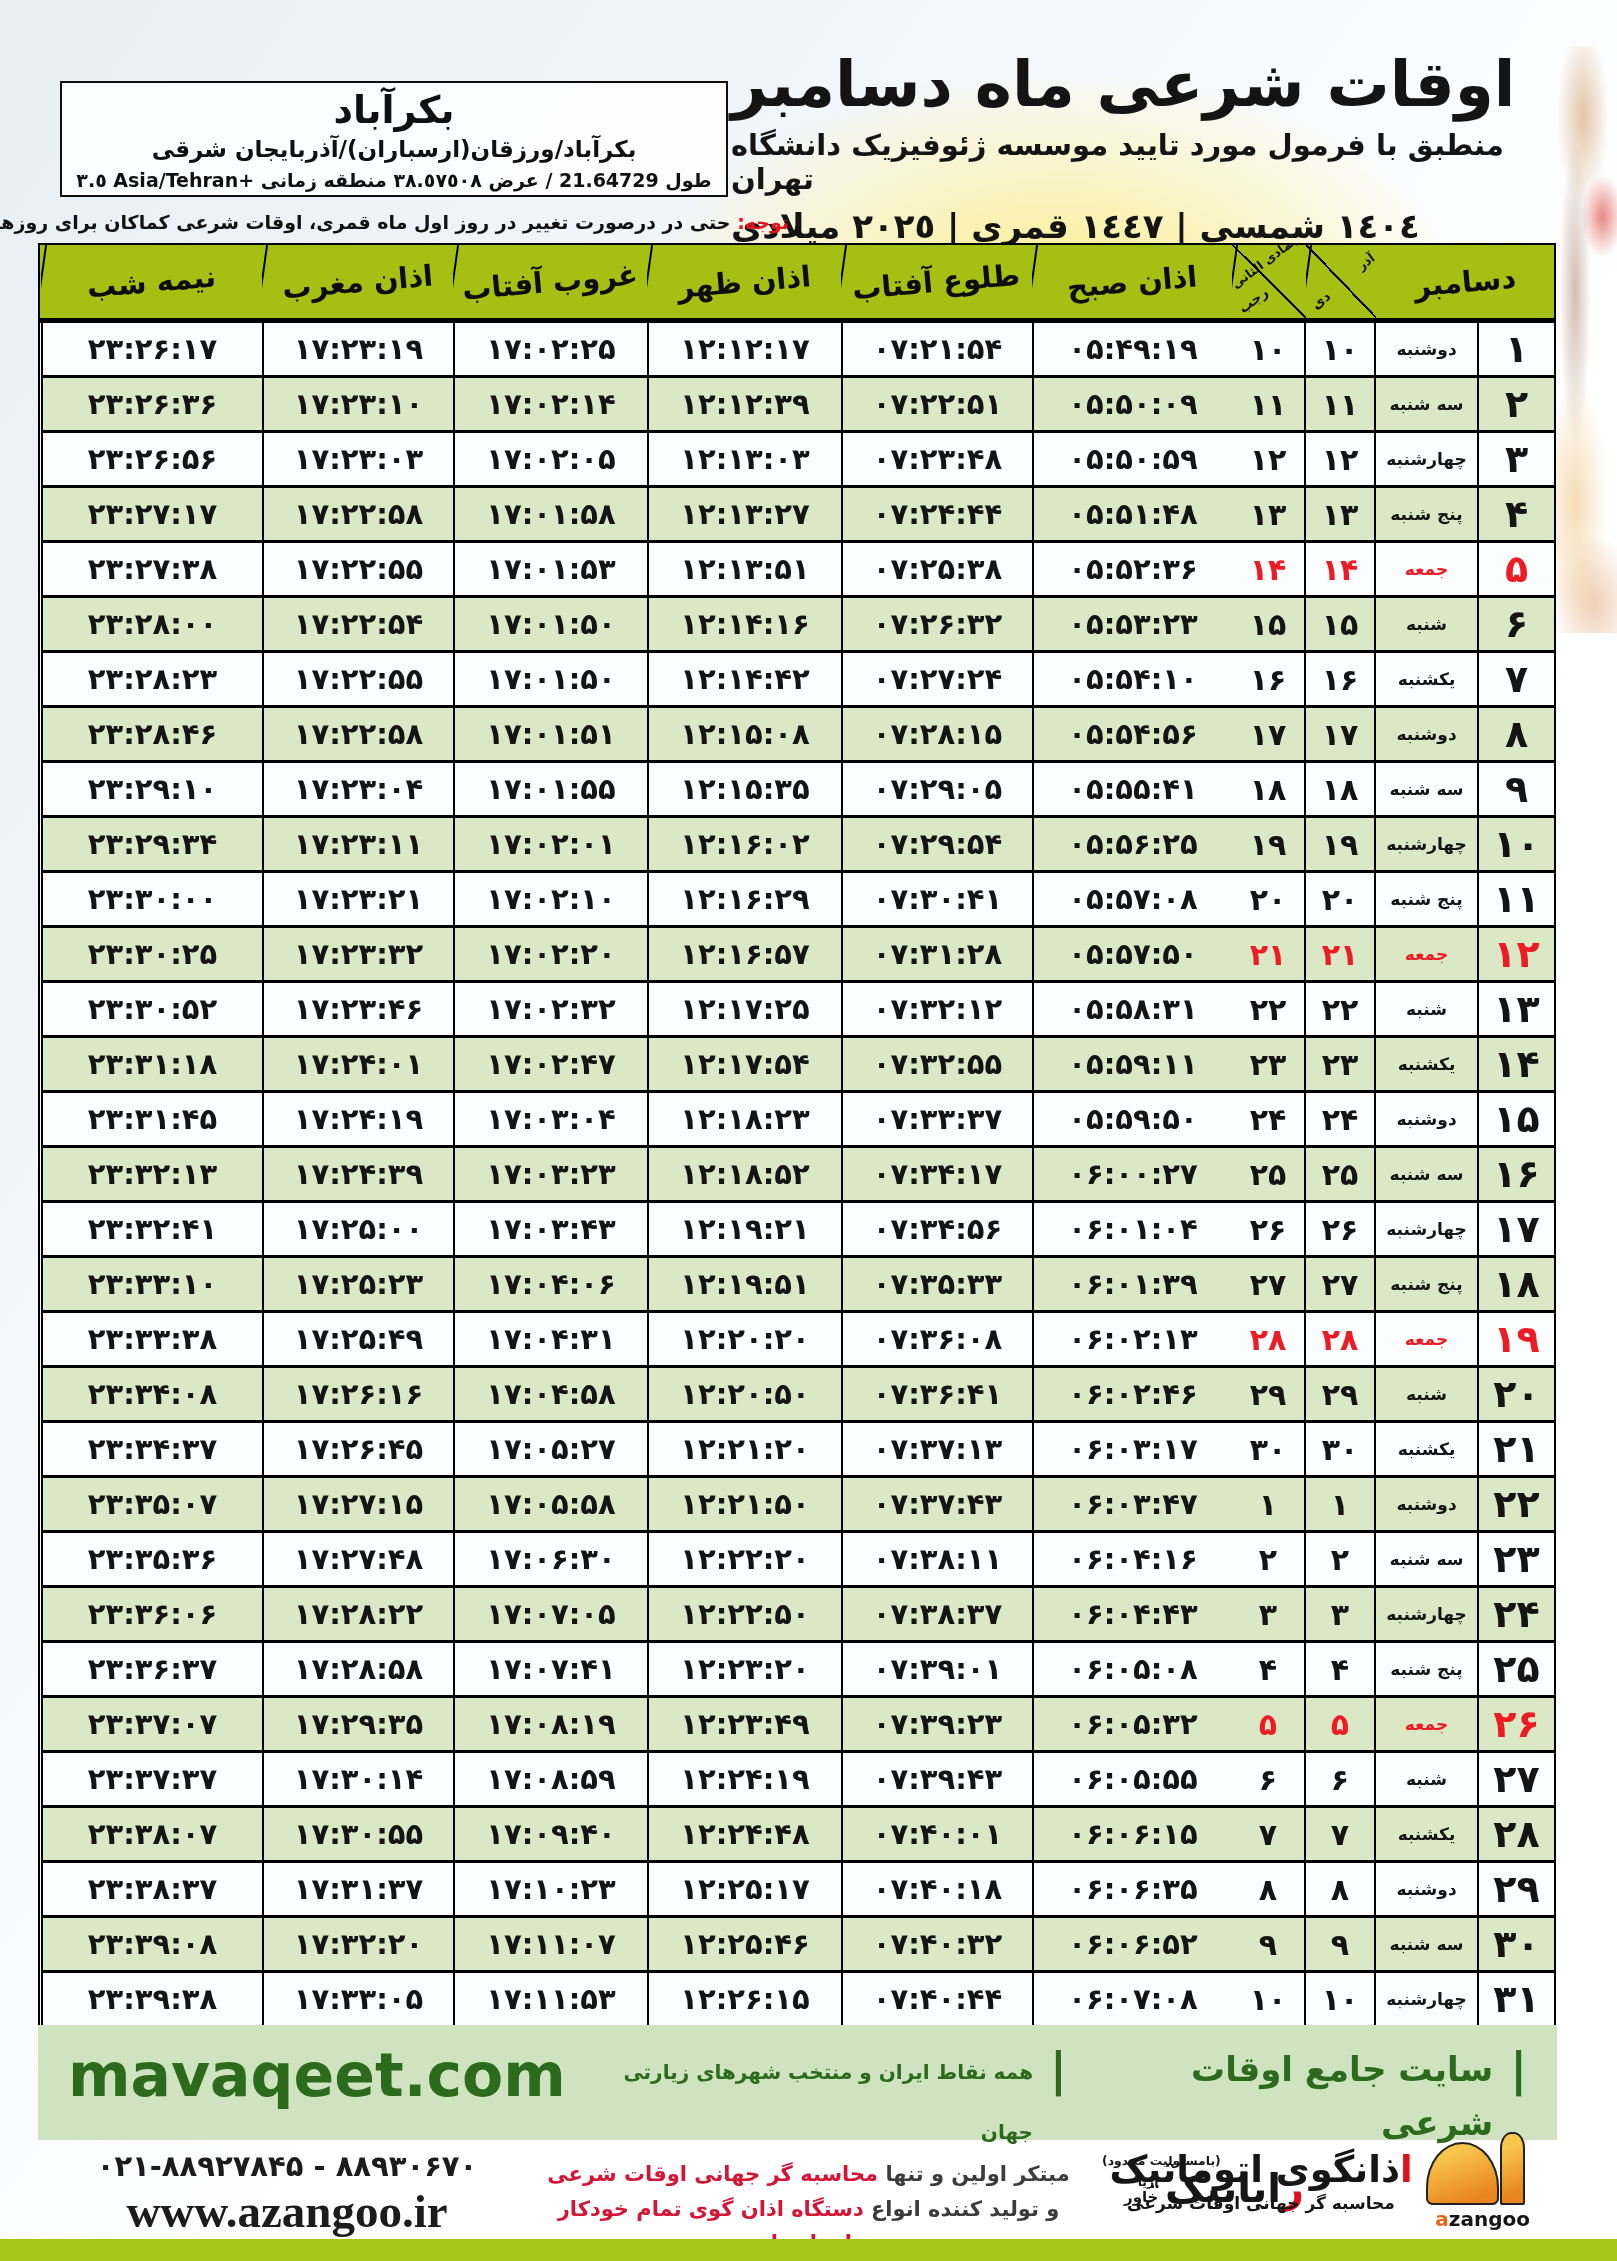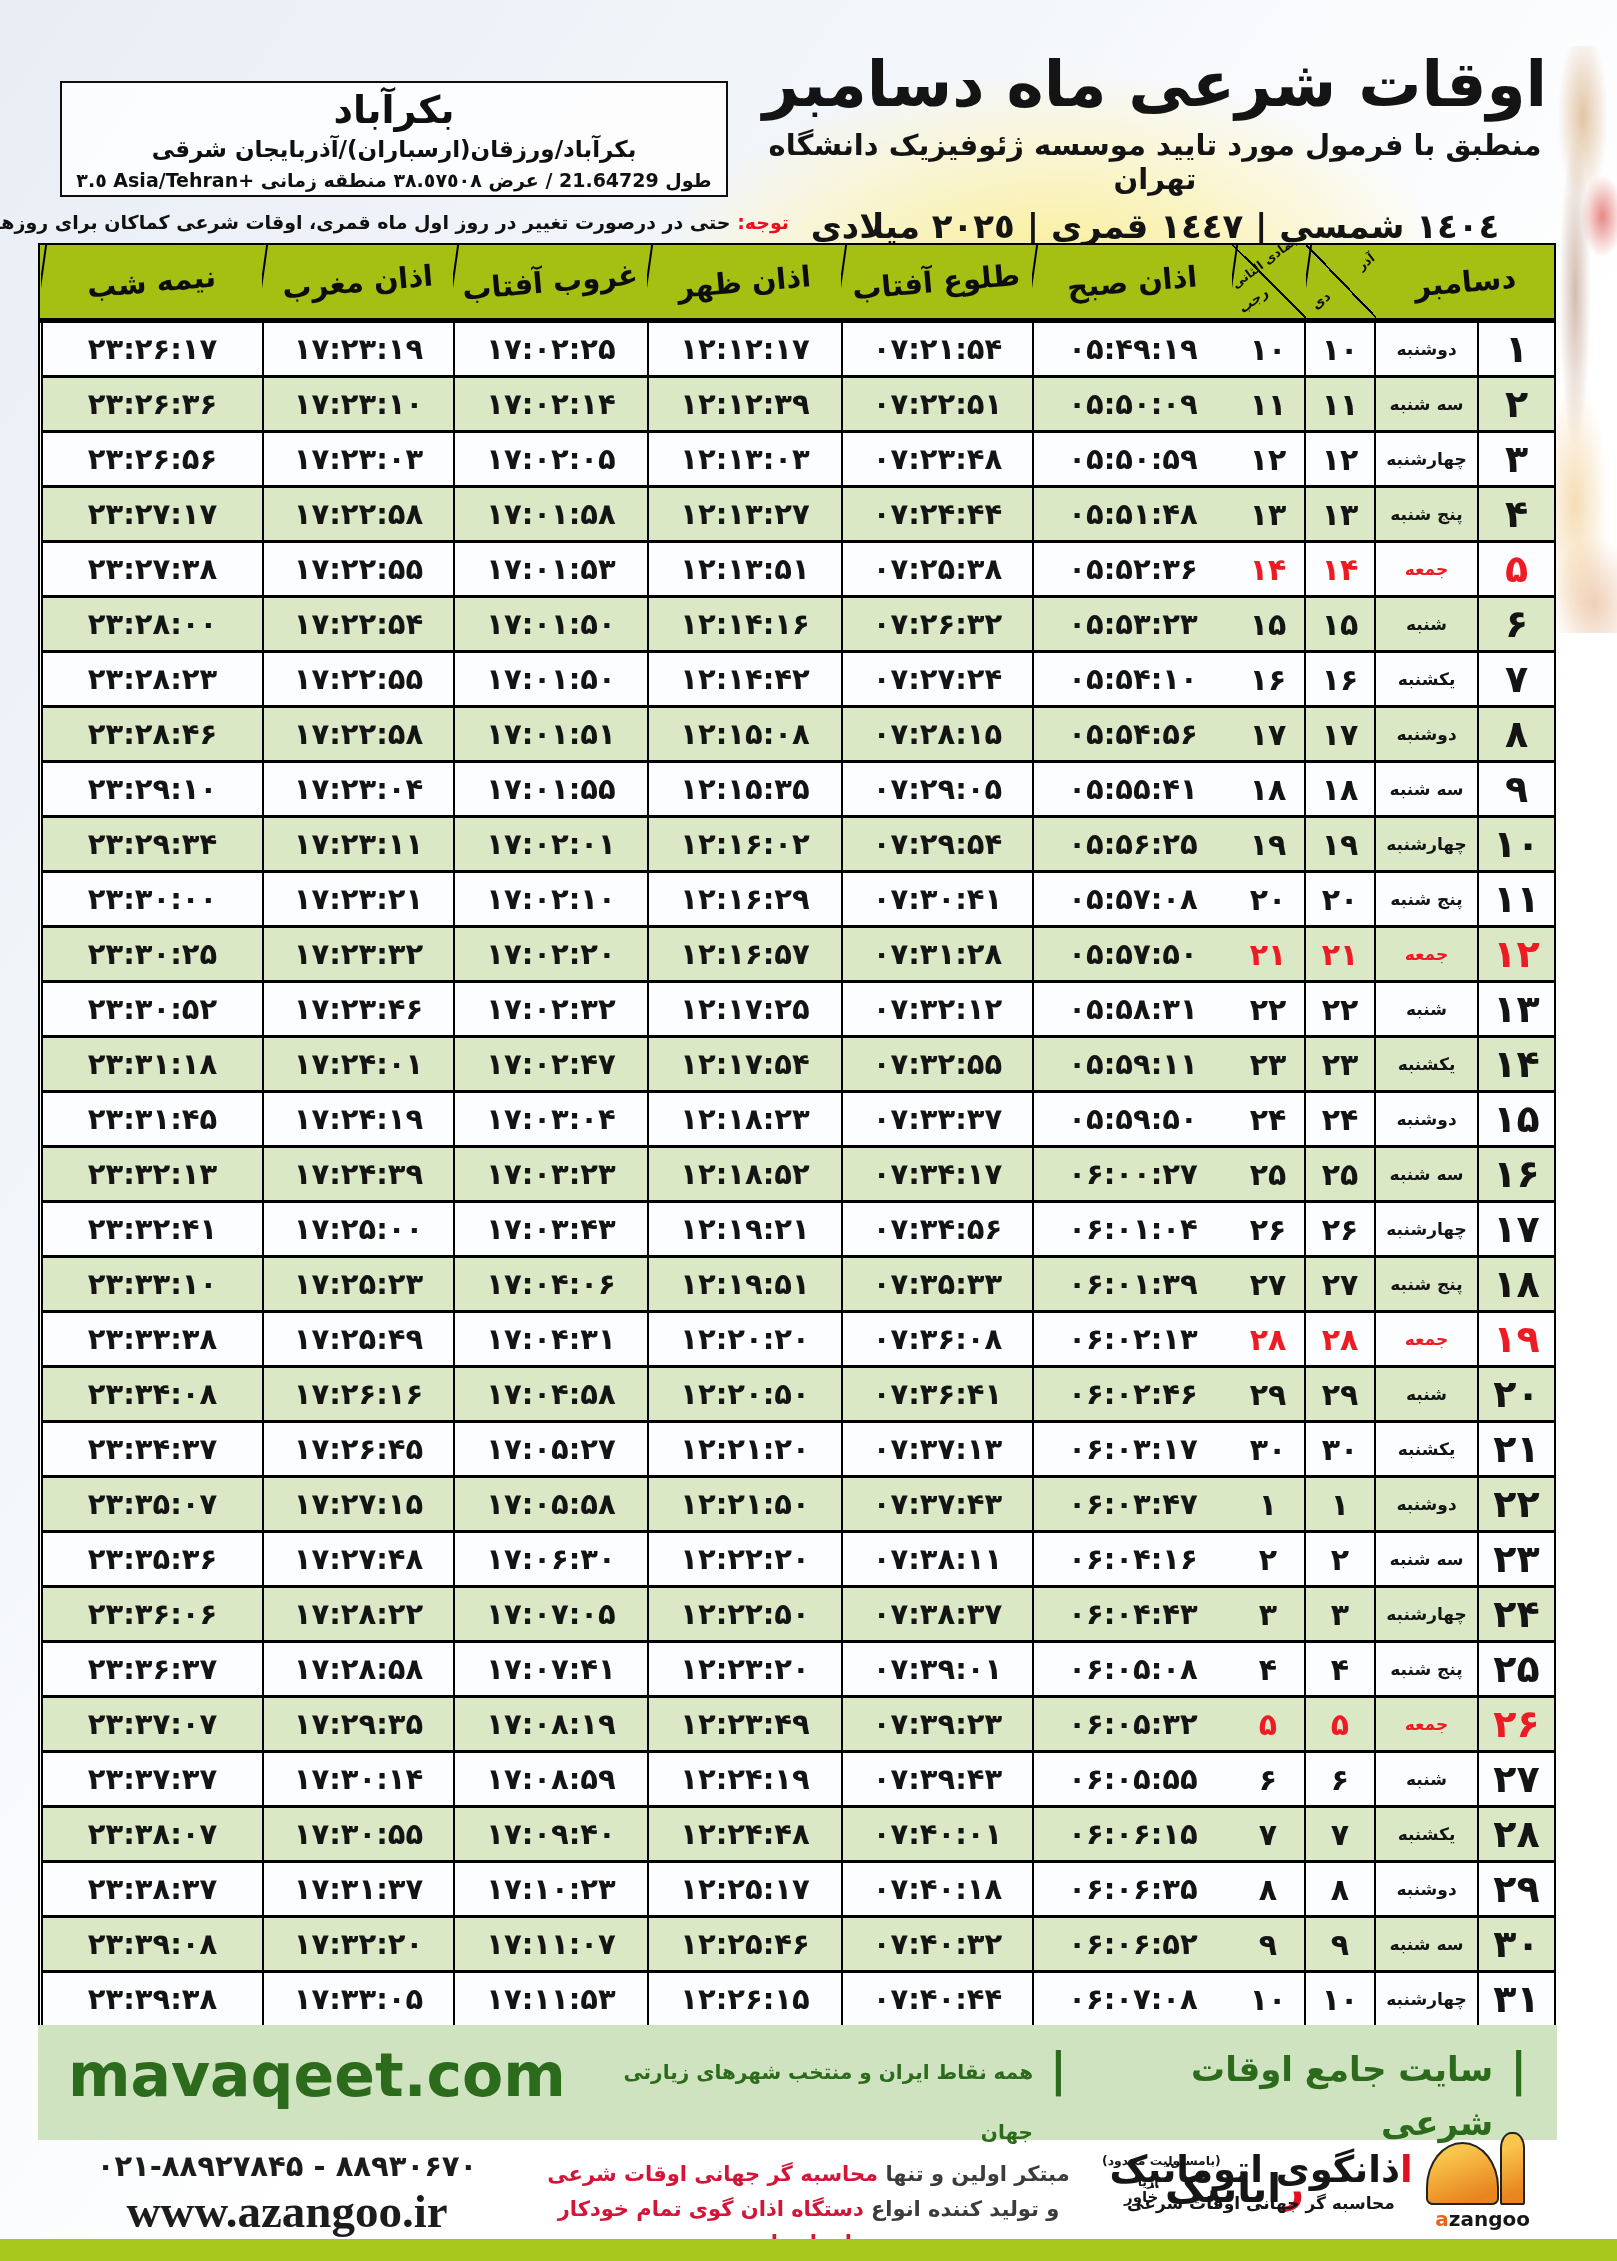--- a/index.html
+++ b/index.html
@@ -23,21 +23,21 @@
           radial-gradient(46px 46px at 75% 80%,rgba(240,180,80,.7),transparent 70%);}
 
   
   .loc-box{position:absolute;left:60px;top:81px;width:664px;height:112px;border:2px solid #0e0e0e;
            background:rgba(255,255,255,.82);text-align:center;color:#101010;}
   .loc-city{font-size:38px;font-weight:bold;margin-top:5.2px;}
   .loc-region{font-size:23px;font-weight:bold;margin-top:3.9px;}
   .loc-coords{font-size:19px;font-weight:bold;margin-top:6.5px;}
 
   
-  .title-block{position:absolute;left:731px;top:48px;width:848px;text-align:center;color:#141414;}
+  .title-block{position:absolute;left:731px;top:48px;width:848px;text-align:left;color:#141414;}
   .main-title{font-size:63px;font-weight:bold;letter-spacing:-0.7px;}
   .sub-title{font-size:29px;font-weight:bold;margin-top:6.5px;}
   .years-line{font-size:34px;font-weight:bold;margin-top:10.4px;}
 
   
   .notice{position:absolute;left:39px;top:211px;width:750px;font-size:19px;font-weight:bold;color:#111;
           text-align:right;white-space:nowrap;}
   .notice .red{color:#e8111c;}
 
   

